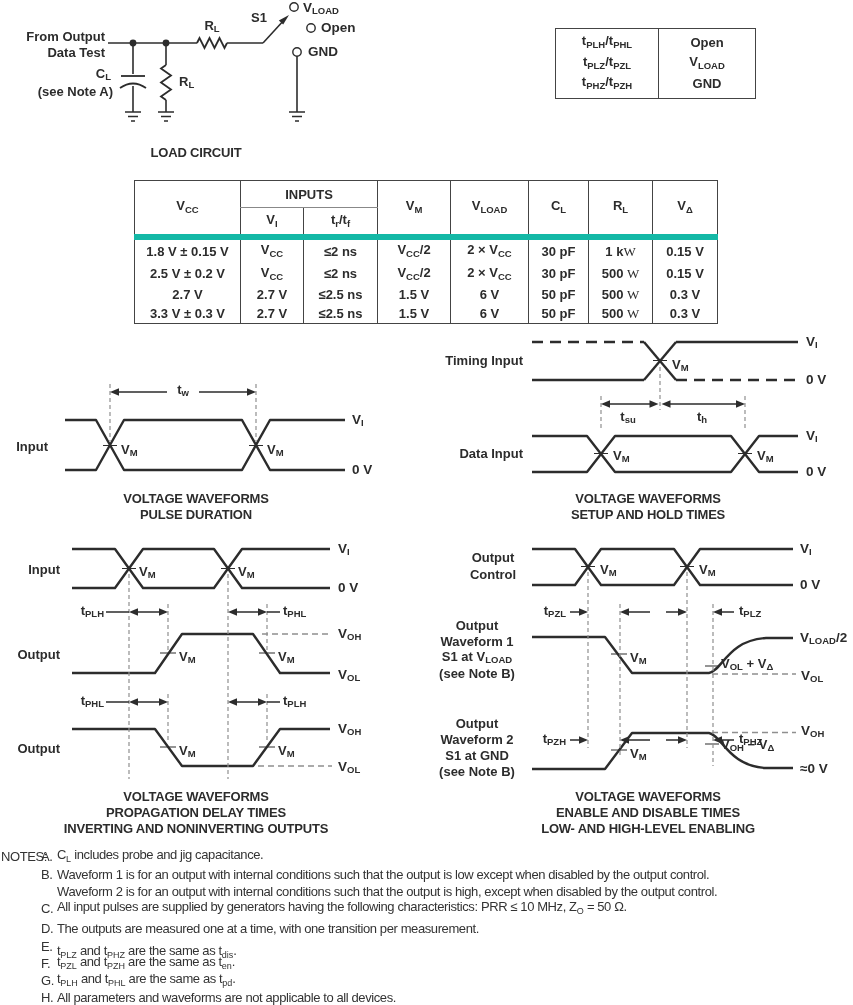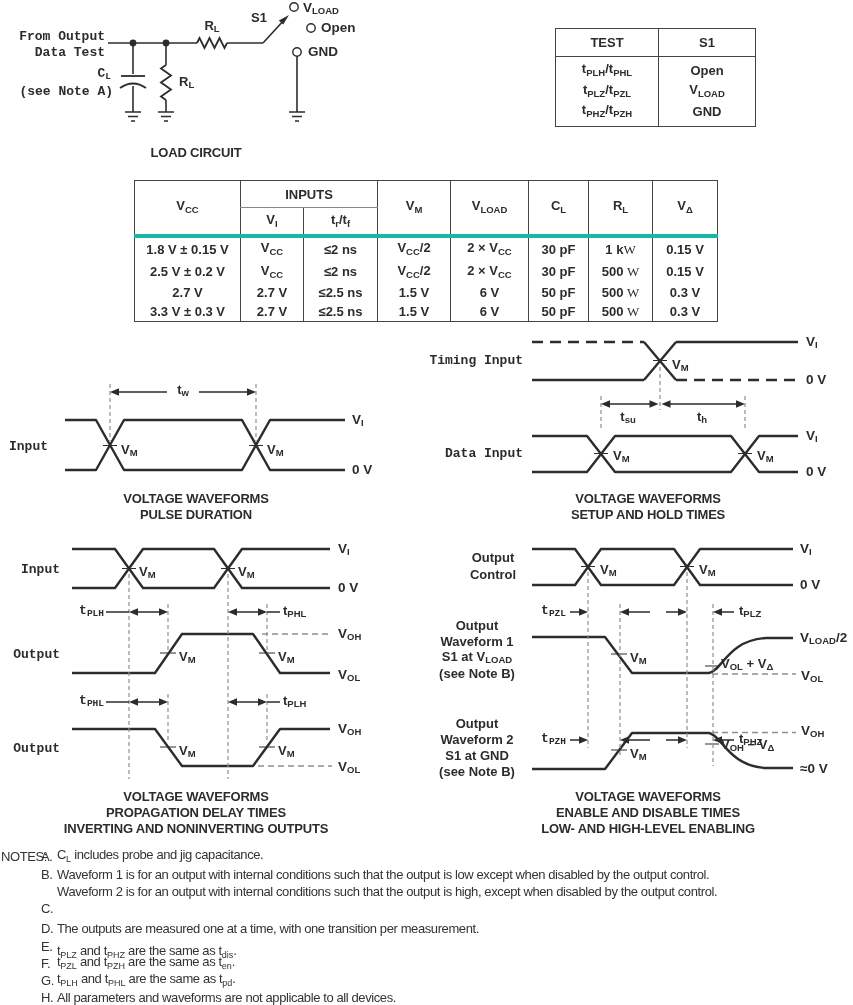--- a/index.html
+++ b/index.html
@@ -2,21 +2,21 @@
 <html><head>
 <meta charset="utf-8">
 <style>
   html,body{margin:0;padding:0;background:#fff;}
   #page{position:relative;width:853px;height:1005px;background:#fff;overflow:hidden;
         font-family:"Liberation Sans",sans-serif;}
   svg{position:absolute;overflow:visible;}
   .lbl{position:absolute;font-family:"Liberation Sans",sans-serif;font-weight:bold;
        font-size:13px;color:#2c2c2c;white-space:nowrap;line-height:1;}
   .ctr{transform:translate(-50%,-50%);}
-  .rt{transform:translate(-100%,-50%);font-family:Liberation Mono, monospace;}
+  .rt{transform:translate(-100%,-50%);}
   .lt{transform:translateY(-50%);}
   .lvl{font-size:13.5px;}
   .cap{letter-spacing:-0.2px;}
   sub{font-size:9.5px;vertical-align:-2.5px;letter-spacing:0;}
   .omg{font-family:"Liberation Serif",serif;font-weight:normal;}
   
   .ttable{position:absolute;border-collapse:collapse;table-layout:fixed;
           font-family:"Liberation Sans",sans-serif;font-weight:bold;color:#2c2c2c;
           text-align:center;}
   #test-table{border:1.5px solid #444;font-size:13px;}
@@ -26,21 +26,21 @@
   #test-table tr.tt-first td{padding-top:3px;}
   #test-table tr.tt-last td{padding-bottom:4px;}
   #param-table{border:1.5px solid #444;font-size:13px;text-align:center;}
   #param-table td{padding:0;line-height:1;}
   #param-table td.vdiv{border-left:1.5px solid #444;}
   #param-table tr.ph1 td{height:26px;}
   #param-table tr.ph2 td{height:26px;}
   #param-table td.inputs-cell{border-bottom:1px solid #888;}
   #param-table tbody td{border-top:2px solid #444;}
   #param-table tbody tr td{line-height:19px;height:19px;border-top:none;}
-  #param-table tbody tr.first td{border-top:4px solid #14b8a6;margin-left:24px;}
+  #param-table tbody tr.first td{border-top:6px solid #14b8a6;margin-left:24px;}
   
   .note{position:absolute;font-family:"Liberation Sans",sans-serif;font-size:13px;
         color:#333;letter-spacing:-0.4px;white-space:nowrap;line-height:1;
         transform:translateY(-50%);}
   .note sub{font-size:9px;vertical-align:-2.5px;}
 </style>
 </head>
 <body>
 
 <div id="page">
@@ -87,24 +87,20 @@
   <span class="lbl lt lvl" style="left:321px;top:28px">Open</span>
   <span class="lbl lt lvl" style="left:308px;top:52px">GND</span>
   <span class="lbl ctr cap" style="left:196px;top:152px">LOAD CIRCUIT</span>
 
   <table class="ttable" id="test-table" style="left:555px;top:28px;width:200px">
     <colgroup>
         <col style="width:103px">
         <col style="width:97px">
       </colgroup>
     <tbody>
-        <tr class="tt-head">
-      <td>TEST</td>
-      <td class="cdiv">S1</td>
-    </tr>
     <tr class="tt-first">
       <td>t<sub>PLH</sub>/t<sub>PHL</sub></td>
       <td class="cdiv">Open</td>
     </tr>
     <tr>
       <td>t<sub>PLZ</sub>/t<sub>PZL</sub></td>
       <td class="cdiv">V<sub>LOAD</sub></td>
     </tr>
     <tr class="tt-last">
       <td>t<sub>PHZ</sub>/t<sub>PZH</sub></td>
@@ -375,20 +371,21 @@
   <span class="lbl ctr cap" style="left:648px;top:812px">ENABLE AND DISABLE TIMES</span>
   <span class="lbl ctr cap" style="left:648px;top:828px">LOW- AND HIGH-LEVEL ENABLING</span>
 
   <span class="note" style="left:1px;top:856px">NOTES:</span>
   <span class="note" style="left:41px;top:856px">A.</span>
   <span class="note" style="left:57px;top:856px">C<sub>L</sub> includes probe and jig capacitance.</span>
   <span class="note" style="left:41px;top:874px">B.</span>
   <span class="note" style="left:57px;top:874px">Waveform 1 is for an output with internal conditions such that the output is low except when disabled by the output control.</span>
   <span class="note" style="left:57px;top:891px">Waveform 2 is for an output with internal conditions such that the output is high, except when disabled by the output control.</span>
   <span class="note" style="left:41px;top:908px">C.</span>
+  <span class="note" style="left:57px;top:908px">All input pulses are supplied by generators having the following characteristics: PRR ≤ 10 MHz, Z<sub>O</sub> = 50 Ω.</span>
   <span class="note" style="left:41px;top:928px">D.</span>
   <span class="note" style="left:57px;top:928px">The outputs are measured one at a time, with one transition per measurement.</span>
   <span class="note" style="left:41px;top:946px">E.</span>
   <span class="note" style="left:57px;top:952px">t<sub>PLZ</sub> and t<sub>PHZ</sub> are the same as t<sub>dis</sub>.</span>
   <span class="note" style="left:41px;top:963px">F.</span>
   <span class="note" style="left:57px;top:963px">t<sub>PZL</sub> and t<sub>PZH</sub> are the same as t<sub>en</sub>.</span>
   <span class="note" style="left:41px;top:980px">G.</span>
   <span class="note" style="left:57px;top:980px">t<sub>PLH</sub> and t<sub>PHL</sub> are the same as t<sub>pd</sub>.</span>
   <span class="note" style="left:41px;top:997px">H.</span>
   <span class="note" style="left:57px;top:997px">All parameters and waveforms are not applicable to all devices.</span>

